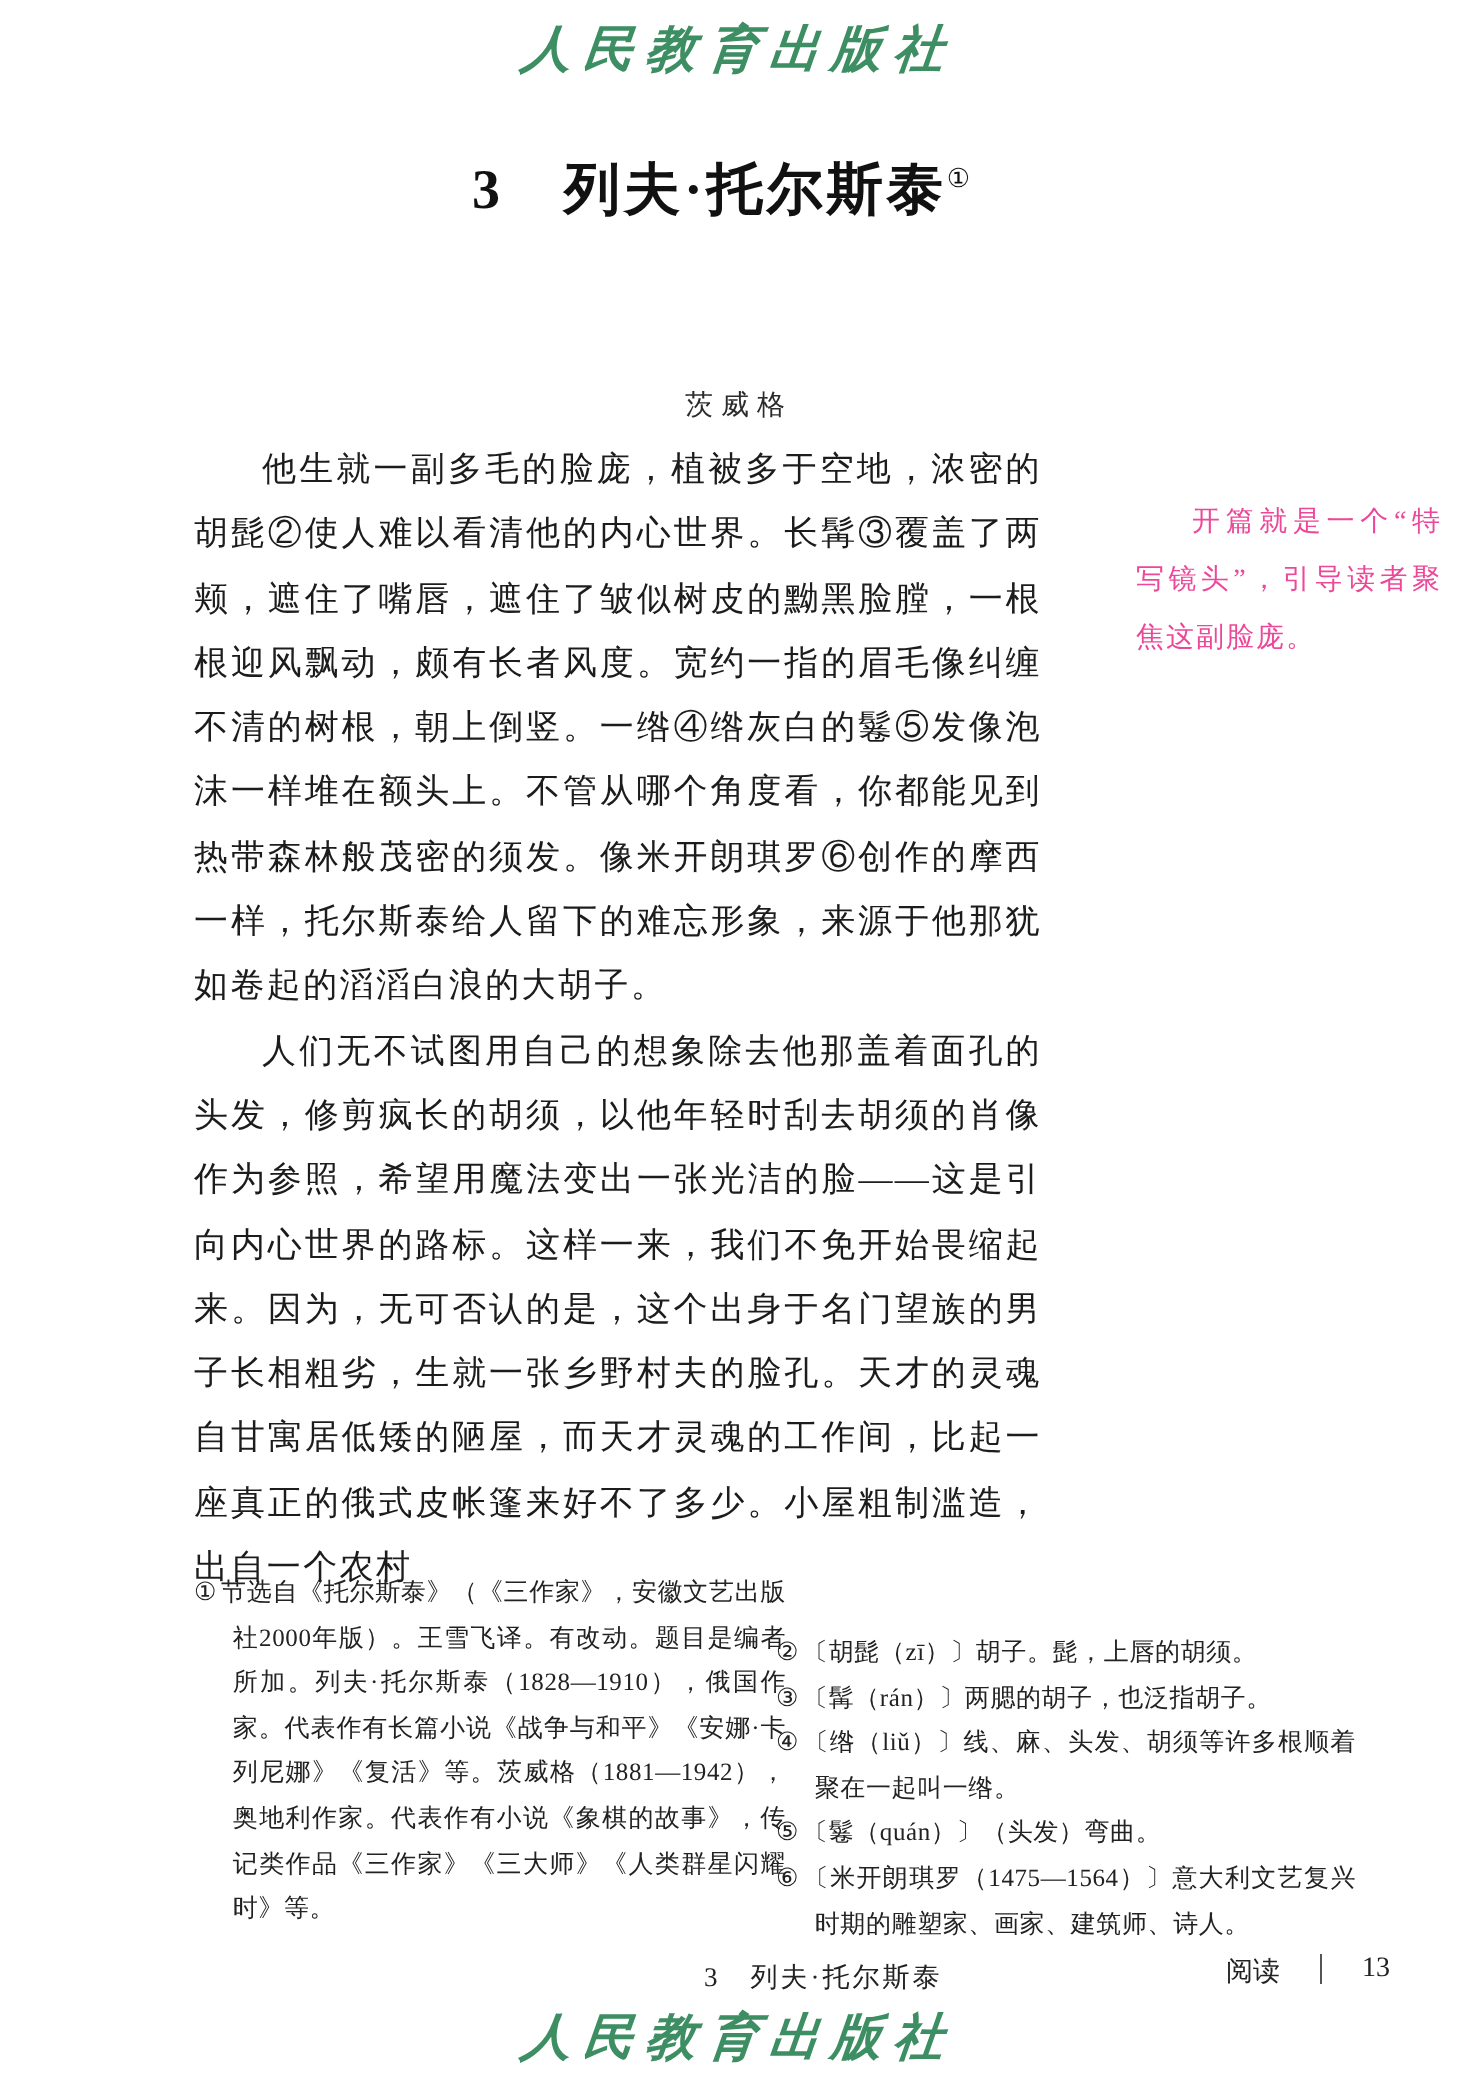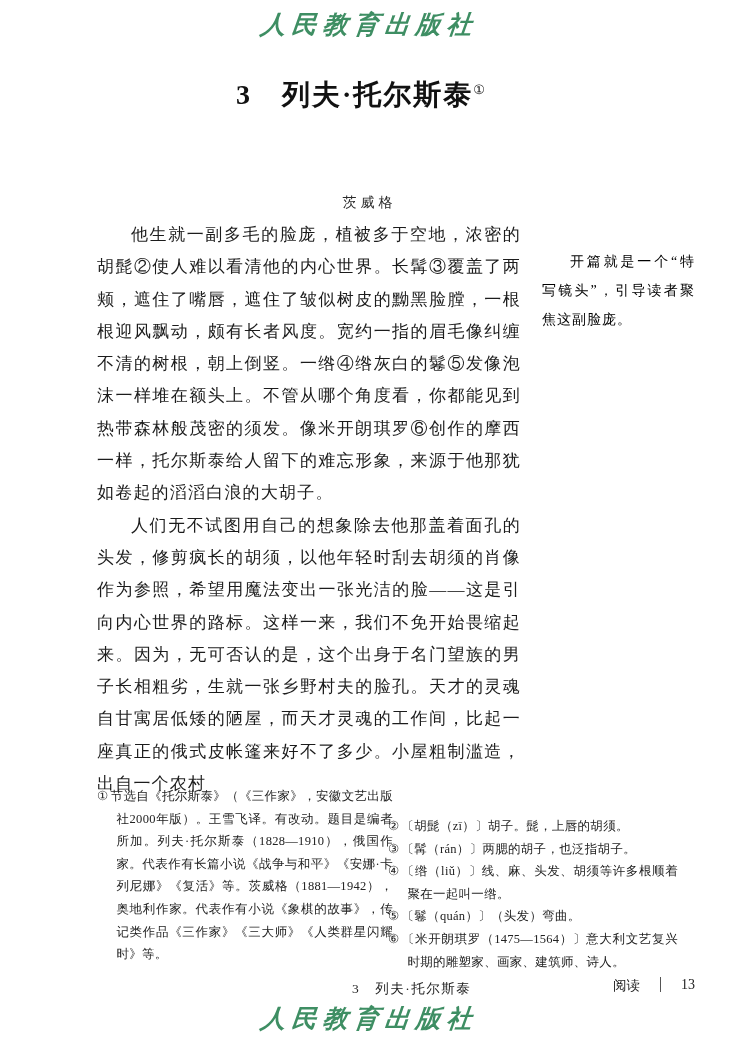--- a/index.html
+++ b/index.html
@@ -47,27 +47,27 @@
     position:absolute; left:97px; top:219px; width:424px;
     font-size:17px;
     line-height:32.3px;
     letter-spacing:1.2px;
     text-align:justify;
     color:#1c1c1c;
   }
   .body-col p { margin:0; text-indent:2em; }
 
   .margin-note {
-    position:absolute; left:542px; width:153px;
+    position:absolute; left:568px; width:153px;
     font-size:14px;
     line-height:29px;
     letter-spacing:1px;
     text-align:justify;
     text-indent:2em;
-    color:#000000;
+    color:#ec4899;
   }
   .margin-note-1 { top:247px; }
   .margin-note-2 { top:606px; }
 
   .fn-col {
     position:absolute; top:785px;
     font-size:12.5px;
     line-height:22.6px;
     letter-spacing:0.3px;
     color:#222;

